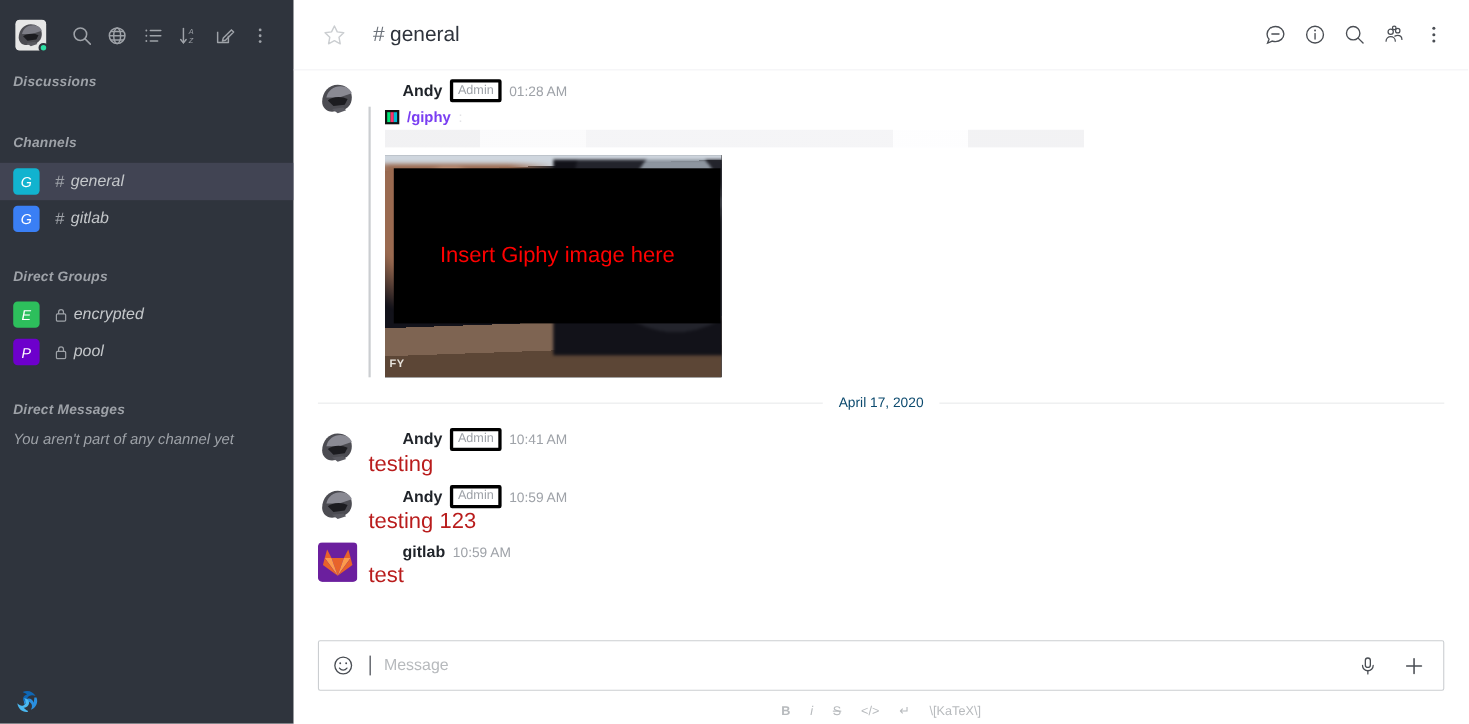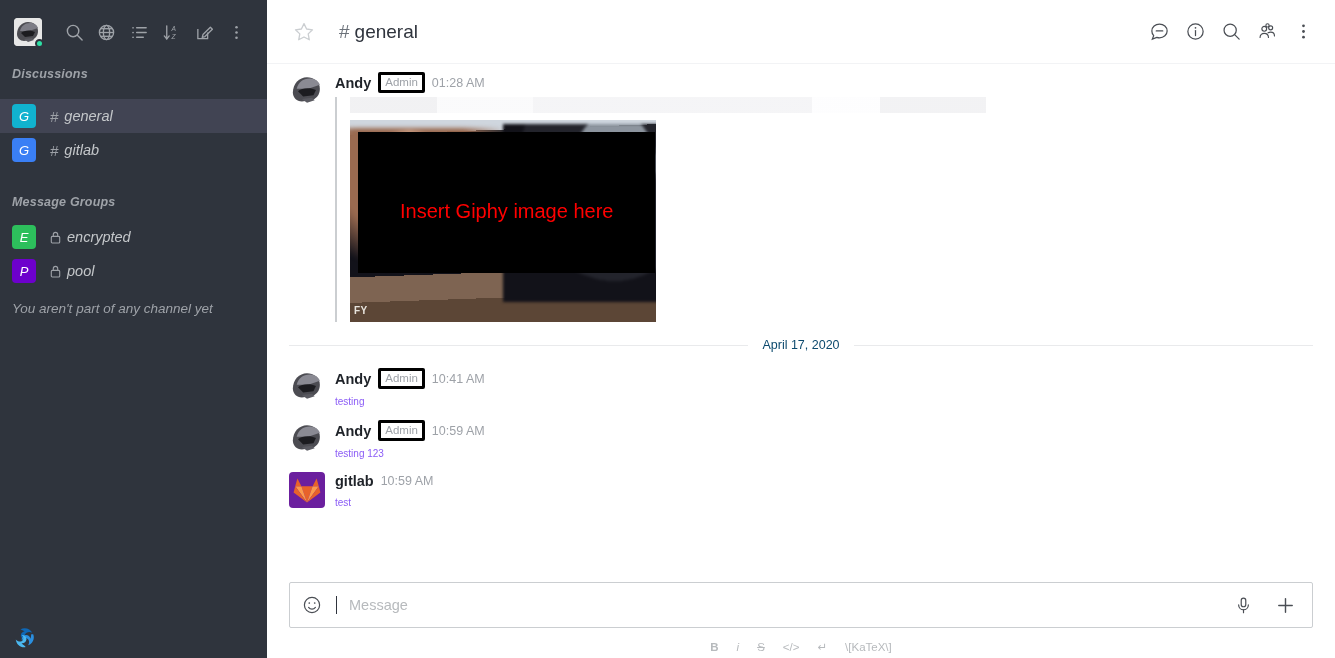--- a/index.html
+++ b/index.html
@@ -90,28 +90,28 @@
             justify-content:center; cursor:pointer; color:#4a4e54; }
 
   
   .mn-body { flex: 1 1 auto; overflow: hidden; padding: 0 0 4px 0; position: relative;}
   .msg { display: flex; padding: 6px 22px 2px 22px; }
   .msg-av {
     width: 36px; height: 36px; border-radius: 4px; flex: 0 0 36px;
     margin-right: 10px; overflow: hidden; background:#fff;
   }
   .msg-col { flex: 1 1 auto; min-width: 0; }
-  .msg-head { display: flex; align-items: center; gap: 7px; line-height: 18px; }
+  .msg-head { display: flex; align-items: center; gap: 7px; line-height: 18px; margin-left: 31px; }
   .msg-user { font-size: 14.5px; font-weight: bold; color: #1f2329; }
   .msg-role {
     font-size: 11.5px; color: #9ea2a8; border: 3px solid #000000;
     border-radius: 2px; padding: 0 4px; line-height: 15px;
   }
   .msg-time { font-size: 12.5px; color: #9ea2a8; }
-  .msg-text { font-size: 10px; color: #8b5cf6; line-height: 21px; padding-top: 2px;}
+  .msg-text { font-size: 20px; color: #b91c1c; line-height: 21px; padding-top: 2px;}
 
   
   .quote { border-left: 2px solid #cbced1; padding-left: 13px; margin-top: 4px;}
   .giphy-cmd { display: flex; align-items: center; gap: 7px; height: 18px;}
   .giphy-ico {
     width: 13px; height: 13px; background: #111; position: relative; flex:0 0 13px;
     display:inline-block;
   }
   .giphy-ico i {
     position:absolute; display:block;
@@ -258,34 +258,35 @@
           <circle cx="10" cy="4.4" r="1.35"></circle>
             <circle cx="10" cy="10" r="1.35"></circle>
             <circle cx="10" cy="15.6" r="1.35"></circle>
         </svg>
       </div>
     </div>
 
     <div class="sb-section discussions">Discussions</div>
     <div class="sb-head-spacer"></div>
 
+    <div class="sb-section" style="margin-top:35px;">Channels</div>
     <div style="height:11px"></div>
 
     <div class="sb-row active">
       <div class="sb-badge" style="background:#11b3cf">G</div>
       <span class="sb-hash">#</span>
       <span class="sb-name">general</span>
     </div>
     <div class="sb-row">
       <div class="sb-badge" style="background:#3a7ff5">G</div>
       <span class="sb-hash">#</span>
       <span class="sb-name">gitlab</span>
     </div>
 
-    <div class="sb-section" style="margin-top:28px;">Message Groups</div>
+    <div class="sb-section" style="margin-top:28px;">Direct Groups</div>
     <div style="height:11px"></div>
 
     <div class="sb-row">
       <div class="sb-badge" style="background:#2dbf5c">E</div>
       <span class="sb-lock">
         <svg width="11" height="13" viewBox="0 0 11 13" fill="none" stroke="currentColor" stroke-width="1.1">
           <rect x="1.3" y="5.4" width="8.4" height="6.6" rx="1"></rect>
           <path d="M3.3 5.4V3.6a2.2 2.2 0 0 1 4.4 0v1.8"></path>
         </svg>
       </span>
@@ -295,20 +296,21 @@
       <div class="sb-badge" style="background:#6d00cc">P</div>
       <span class="sb-lock">
         <svg width="11" height="13" viewBox="0 0 11 13" fill="none" stroke="currentColor" stroke-width="1.1">
           <rect x="1.3" y="5.4" width="8.4" height="6.6" rx="1"></rect>
           <path d="M3.3 5.4V3.6a2.2 2.2 0 0 1 4.4 0v1.8"></path>
         </svg>
       </span>
       <span class="sb-name">pool</span>
     </div>
 
+    <div class="sb-section" style="margin-top:28px;">Direct Messages</div>
     <div style="height:12px"></div>
     <div class="sb-empty">You aren't part of any channel yet</div>
 
     <div class="sb-logo">
       <svg width="26" height="26" viewBox="0 0 26 26" aria-hidden="true">
         <path d="M13 2.5c5.8 0 10.5 4.7 10.5 10.5S18.8 23.5 13 23.5 2.5 18.8 2.5 13 7.2 2.5 13 2.5z" fill="none"></path>
         <path d="M8.5 5.2c4.6-2.4 9.9-.4 11.8 3.6-3.2-1.7-6.5-.4-7.6 2.1-.9 2.1.3 4 2.3 4.4-2.3 1.1-5.2-.2-5.9-2.7-.7-2.6 1.1-4.9 3.6-5.3-1.6-1-3.2-1.5-4.2-2.1z" fill="#0f67b5"></path>
         <path d="M21.2 10.2c1.9 4.8-.8 9.7-5.2 11.1 2-2.9 1.1-6.2-1.5-7.1-2.1-.7-4 .6-4.4 2.6-1.1-2.3.4-5.1 2.9-5.6 2.6-.6 5 1.1 5.5 3.6.6-1.8.6-3.5.7-4.6z" fill="#2a8fe0"></path>
         <path d="M13.3 23.3c-5.1.6-9.1-3.3-9.5-7.9 2.3 2.7 5.7 2.7 7.1.5 1.2-1.8.5-4-1.3-4.9 2.5-.4 4.9 1.6 4.8 4.2-.1 2.6-2.4 4.4-4.9 4.1 1.4 1.4 2.9 2.3 3.8 2.9z" fill="#4bb8f0"></path>
       </svg>
@@ -378,20 +380,29 @@
             <path d="M10 21l8-1 2 2-6 2z" fill="#5a5a61"></path>
           </svg>
         </div>
         <div class="msg-col">
           <div class="msg-head">
             <span class="msg-user">Andy</span>
             <span class="msg-role">Admin</span>
             <span class="msg-time">01:28 AM</span>
           </div>
           <div class="quote">
+            <div class="giphy-cmd">
+              <span class="giphy-ico">
+                <i class="g1"></i>
+                  <i class="g2"></i>
+                  <i class="g3"></i>
+              </span>
+              <span class="giphy-label">/giphy</span>
+              <span class="giphy-after">:</span>
+            </div>
             <div class="giphy-faded"></div>
             <div class="gif-wrap">
               <div class="gif-photo"></div>
               <div class="gif-fy">FY</div>
               <div class="gif-overlay">
                 <span>Insert Giphy image here</span>
               </div>
             </div>
           </div>
         </div>

